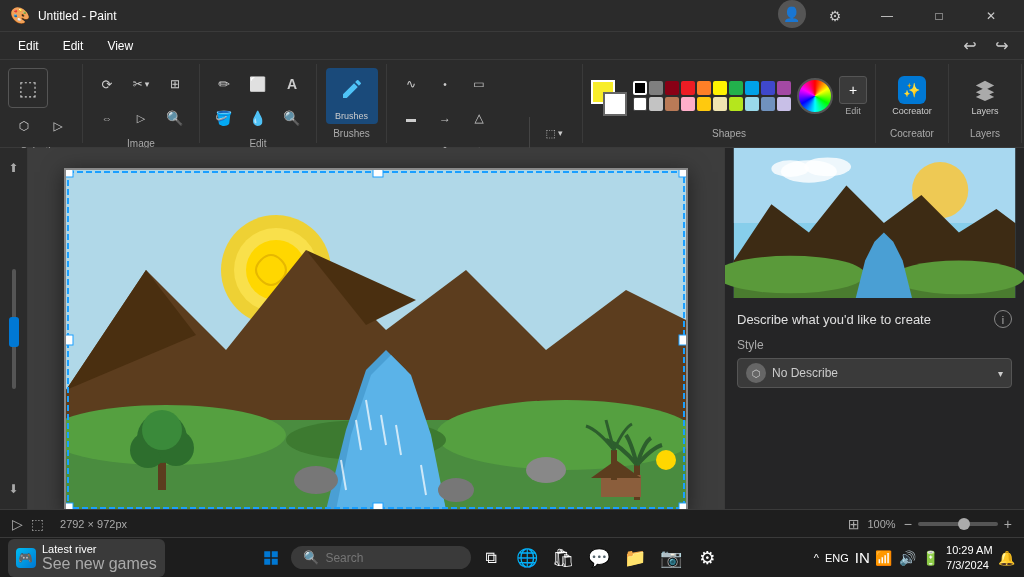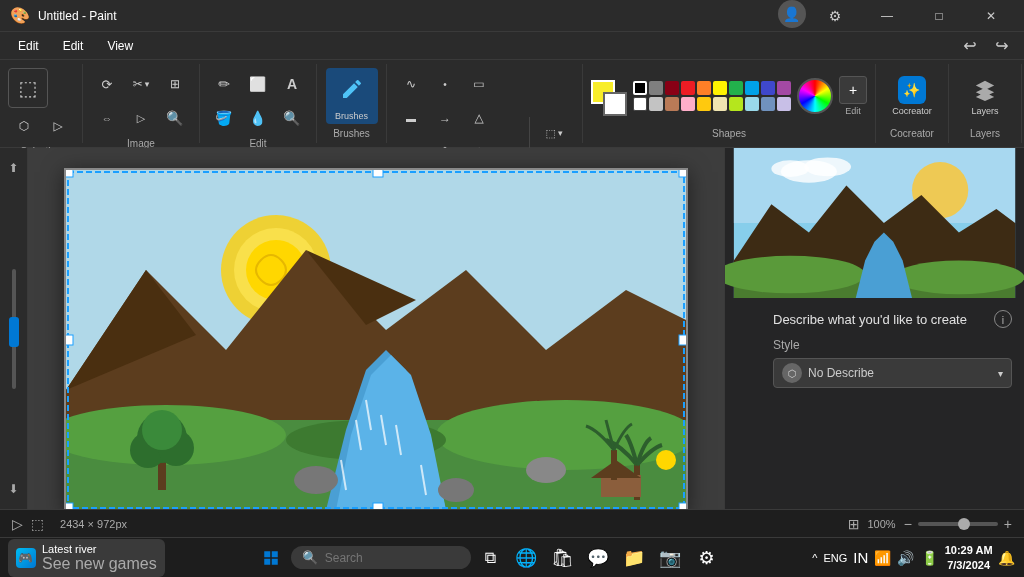--- a/index.html
+++ b/index.html
@@ -51,21 +51,21 @@
     }
 
     
     #canvas-container {
       position: relative; border: 2px solid #888;
       box-shadow: 0 4px 20px rgba(0,0,0,0.5);
     }
     #paint-canvas { display: block; }
 
     
-    #cocreator-panel { padding: 12px; display: flex; flex-direction: column; gap: 10px; margin-left: 36px; }
+    #cocreator-panel { padding: 12px; display: flex; flex-direction: column; gap: 10px; }
     #cocreator-preview { width: 100%; height: 150px; object-fit: cover; overflow: hidden; position: relative; }
     #cocreator-preview svg { width: 100%; height: 100%; }
     .panel-label { font-size: 13px; font-weight: 500; color: #e0e0e0; }
     .panel-desc-row { display: flex; align-items: center; justify-content: space-between; }
     .panel-desc-row .info-icon { width: 18px; height: 18px; border-radius: 50%; border: 1px solid #888; display: flex; align-items: center; justify-content: center; font-size: 11px; color: #aaa; cursor: pointer; }
     #prompt-input {
       width: 100%; padding: 8px; background: #1e1e1e; border: 1px solid #555;
       color: #ddd; font-size: 13px; border-radius: 4px; min-height: 60px; resize: none;
       font-family: 'Segoe UI', sans-serif;
     }
@@ -108,21 +108,21 @@
     }
     #taskbar .taskbar-left { display: flex; align-items: center; gap: 8px; }
     #taskbar .taskbar-center { display: flex; align-items: center; gap: 4px; }
     #taskbar .taskbar-right { display: flex; align-items: center; gap: 8px; font-size: 11px; }
     .taskbar-app { display: flex; align-items: center; gap: 6px; background: #3a3a3a; padding: 4px 8px; border-radius: 6px; cursor: pointer; font-size: 11px; min-width: 100px; }
     .taskbar-app-icon { width: 20px; height: 20px; border-radius: 3px; }
     .taskbar-icon { width: 32px; height: 32px; display: flex; align-items: center; justify-content: center; cursor: pointer; border-radius: 4px; }
     .search-bar { display: flex; align-items: center; background: #3a3a3a; border-radius: 20px; padding: 4px 12px; gap: 6px; cursor: pointer; min-width: 180px; }
     .search-bar input { background: transparent; border: none; outline: none; color: #ccc; font-size: 12px; width: 130px; }
     .sys-tray { display: flex; align-items: center; gap: 6px; font-size: 11px; }
-    .time-display { text-align: center; line-height: 1.3; font-weight: bold; }
+    .time-display { text-align: left; line-height: 1.3; }
 
     
     #app-body {
       display: flex;
       flex-direction: column;
       height: 577px;
     }
     #workspace {
       flex: 1;
       display: flex;
@@ -481,21 +481,21 @@
     </div>
 
   </div>
 
   <div id="status-bar">
     <div class="status-left">
       <div style="display:flex;align-items:center;gap:8px;">
         <span style="cursor:pointer;font-size:14px;">▷</span>
         <span style="cursor:pointer;font-size:14px;">⬚</span>
       </div>
-      <span>2434 × 972px</span>
+      <span>2792 × 972px</span>
     </div>
     <div class="status-right">
       <span style="cursor:pointer;font-size:14px;">⊞</span>
       <span>100%</span>
       <div class="zoom-control">
         <span style="cursor:pointer;font-size:14px;">−</span>
         <div class="zoom-slider-mini">
           <div class="zoom-slider-thumb"></div>
         </div>
         <span style="cursor:pointer;font-size:14px;">+</span>

